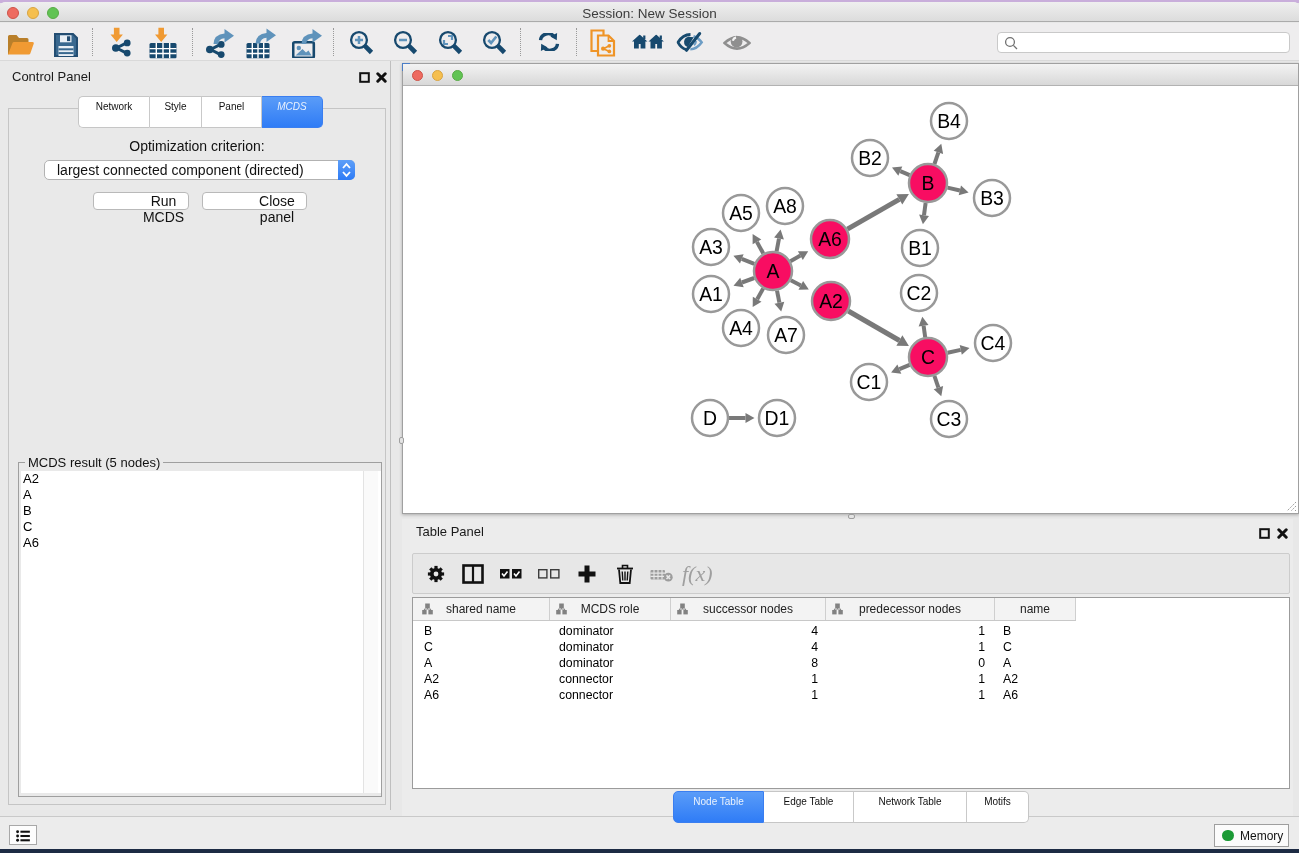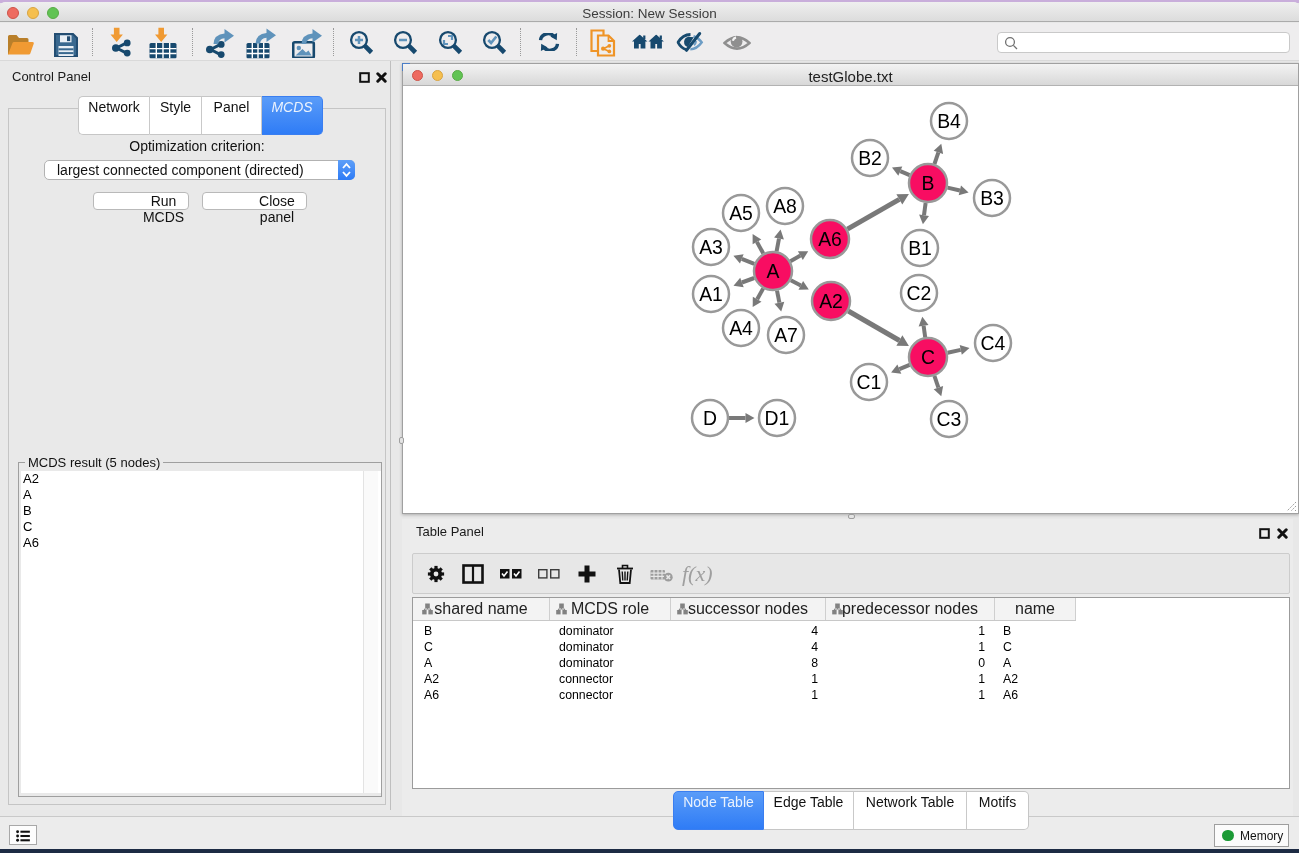--- a/index.html
+++ b/index.html
@@ -24,22 +24,22 @@
 
 
 #desktop { left:0; top:61px; width:1299px; height:757px; background:#e8e8e8; }
 
 
 #cpanel { left:0; top:0; width:391px; height:749px; background:#e9e9e9; border-right:1px solid #bfbfbf; }
 .panel-title { font-size:13px; color:#1a1a1a; }
 #cp-content { position:absolute; left:8px; top:47px; width:378px; height:697px;
   border:1px solid #c5c5c5; background:#e9e9e9; }
 .segtabs { position:absolute; display:flex; height:21px; z-index:5; }
-.seg { height:39px; background:#fff; border-top:1px solid #c6c6c6; border-bottom:1px solid #c6c6c6;
-  border-right:1px solid #c9c9c9; font-size:14px; color:#111; text-align:center; line-height:20px; }
+.seg { height:32px; background:#fff; border-top:1px solid #c6c6c6; border-bottom:1px solid #c6c6c6;
+  border-right:1px solid #c9c9c9; font-size:10px; color:#111; text-align:center; line-height:20px; }
 .seg.first { border-left:1px solid #c6c6c6; border-radius:5px 0 0 5px; }
 .seg.last { border-right:1px solid #c6c6c6; border-radius:0 5px 5px 0; }
 .seg.sel { background:linear-gradient(#5a9cf8,#2f7cf6); color:#eaf2fd; border-color:#3a7ef0; }
 #opt-label { position:absolute; left:0; top:29px; width:100%; text-align:center; font-size:14px; color:#111; }
 #dropdown { position:absolute; left:35px; top:51px; width:311px; height:20px; background:#fff;
   border:1px solid #b2b2b2; border-radius:5px; font-size:14px; color:#111; line-height:18px; padding-left:12px; }
 #dd-btn { position:absolute; right:-1px; top:-1px; width:17px; height:20px; border-radius:0 5px 5px 0;
   background:linear-gradient(#5e9ff8,#2d7bf6); }
 .btn { position:absolute; height:18px; background:#fff; border:1px solid #b9b9b9; border-radius:4px;
   font-size:14px; color:#111; text-align:center; line-height:16px;padding-left:45px; }
@@ -58,21 +58,21 @@
 #nw-title-text { position:absolute; top:3.5px; width:100%; text-align:center; font-size:15px; color:#222; }
 
 
 #tpanel { left:402px; top:458px; width:891px; height:297px; background:#ececec; }
 #tp-toolbar { position:absolute; left:10px; top:34px; width:878px; height:41px;
   background:#e7e7e7; border:1px solid #cccccc; border-radius:2px; }
 #tp-table { position:absolute; left:10px; top:78px; width:878px; height:192px; background:#fff;
   border:1px solid #9b9b9b; }
 #tp-header { position:absolute; left:0; top:0; width:663px; height:23px; background:#f3f3f3;
   border-bottom:1px solid #c8c8c8; }
-.th { position:absolute; top:0; height:22px; border-right:1px solid #cfcfcf; font-size:16px; color:#222;
+.th { position:absolute; top:0; height:22px; border-right:1px solid #cfcfcf; font-size:12px; color:#222;
   text-align:center; line-height:22px; }
 .td { position:absolute; font-size:12.3px; color:#000; height:16px; line-height:16px; }
 
 
 #statusbar { left:0; top:816px; width:1299px; height:33px; background:#ececec; border-top:1px solid #c9c9c9; }
 #deskstrip { left:0; top:849px; width:1299px; height:4px; background:#1d2b44; }
 .hico { position:absolute; top:5px; }
 .tpi { position:absolute; top:50%; transform:translate(-50%,-50%); }
 </style>
 </head>
@@ -264,21 +264,20 @@
   </div>
 
   <div class="abs" id="netwin">
     <svg style="position:absolute; left:-1px; top:-1px;" width="8" height="8" viewBox="0 0 8 8">
         <path d="M0 8 V0 H8 Z" fill="none" stroke="#4a7dc6" stroke-width="2"></path>
       </svg>
     <div id="nw-titlebar">
       <div class="tl" style="left:8.5px; background:#ee6b60; border:1px solid #ce5349;"></div>
       <div class="tl" style="left:28.5px; background:#f5bf4f; border:1px solid #d9a441;"></div>
       <div class="tl" style="left:48.5px; background:#61c354; border:1px solid #58ab46;"></div>
-      <div id="nw-title-text">testGlobe.txt</div>
     </div>
     <svg id="graph" style="position:absolute; left:0; top:22px;" width="895" height="427" viewBox="402 85 895 427">
       <line x1="762.3" y1="252.5" x2="755.9" y2="240.9" stroke="#797979" stroke-width="4.0"></line>
       <path d="M751.6 233.0 L760.3 238.5 L751.6 243.3 Z" fill="#797979"></path>
       <line x1="775.6" y1="250.3" x2="778.0" y2="237.5" stroke="#797979" stroke-width="4.0"></line>
       <path d="M779.6 228.6 L782.9 238.4 L773.1 236.5 Z" fill="#797979"></path>
       <line x1="753.3" y1="262.8" x2="740.8" y2="257.9" stroke="#797979" stroke-width="4.0"></line>
       <path d="M732.4 254.7 L742.6 253.2 L739.0 262.6 Z" fill="#797979"></path>
       <line x1="753.2" y1="277.0" x2="740.9" y2="281.5" stroke="#797979" stroke-width="4.0"></line>
       <path d="M732.5 284.7 L739.2 276.8 L742.7 286.2 Z" fill="#797979"></path>

